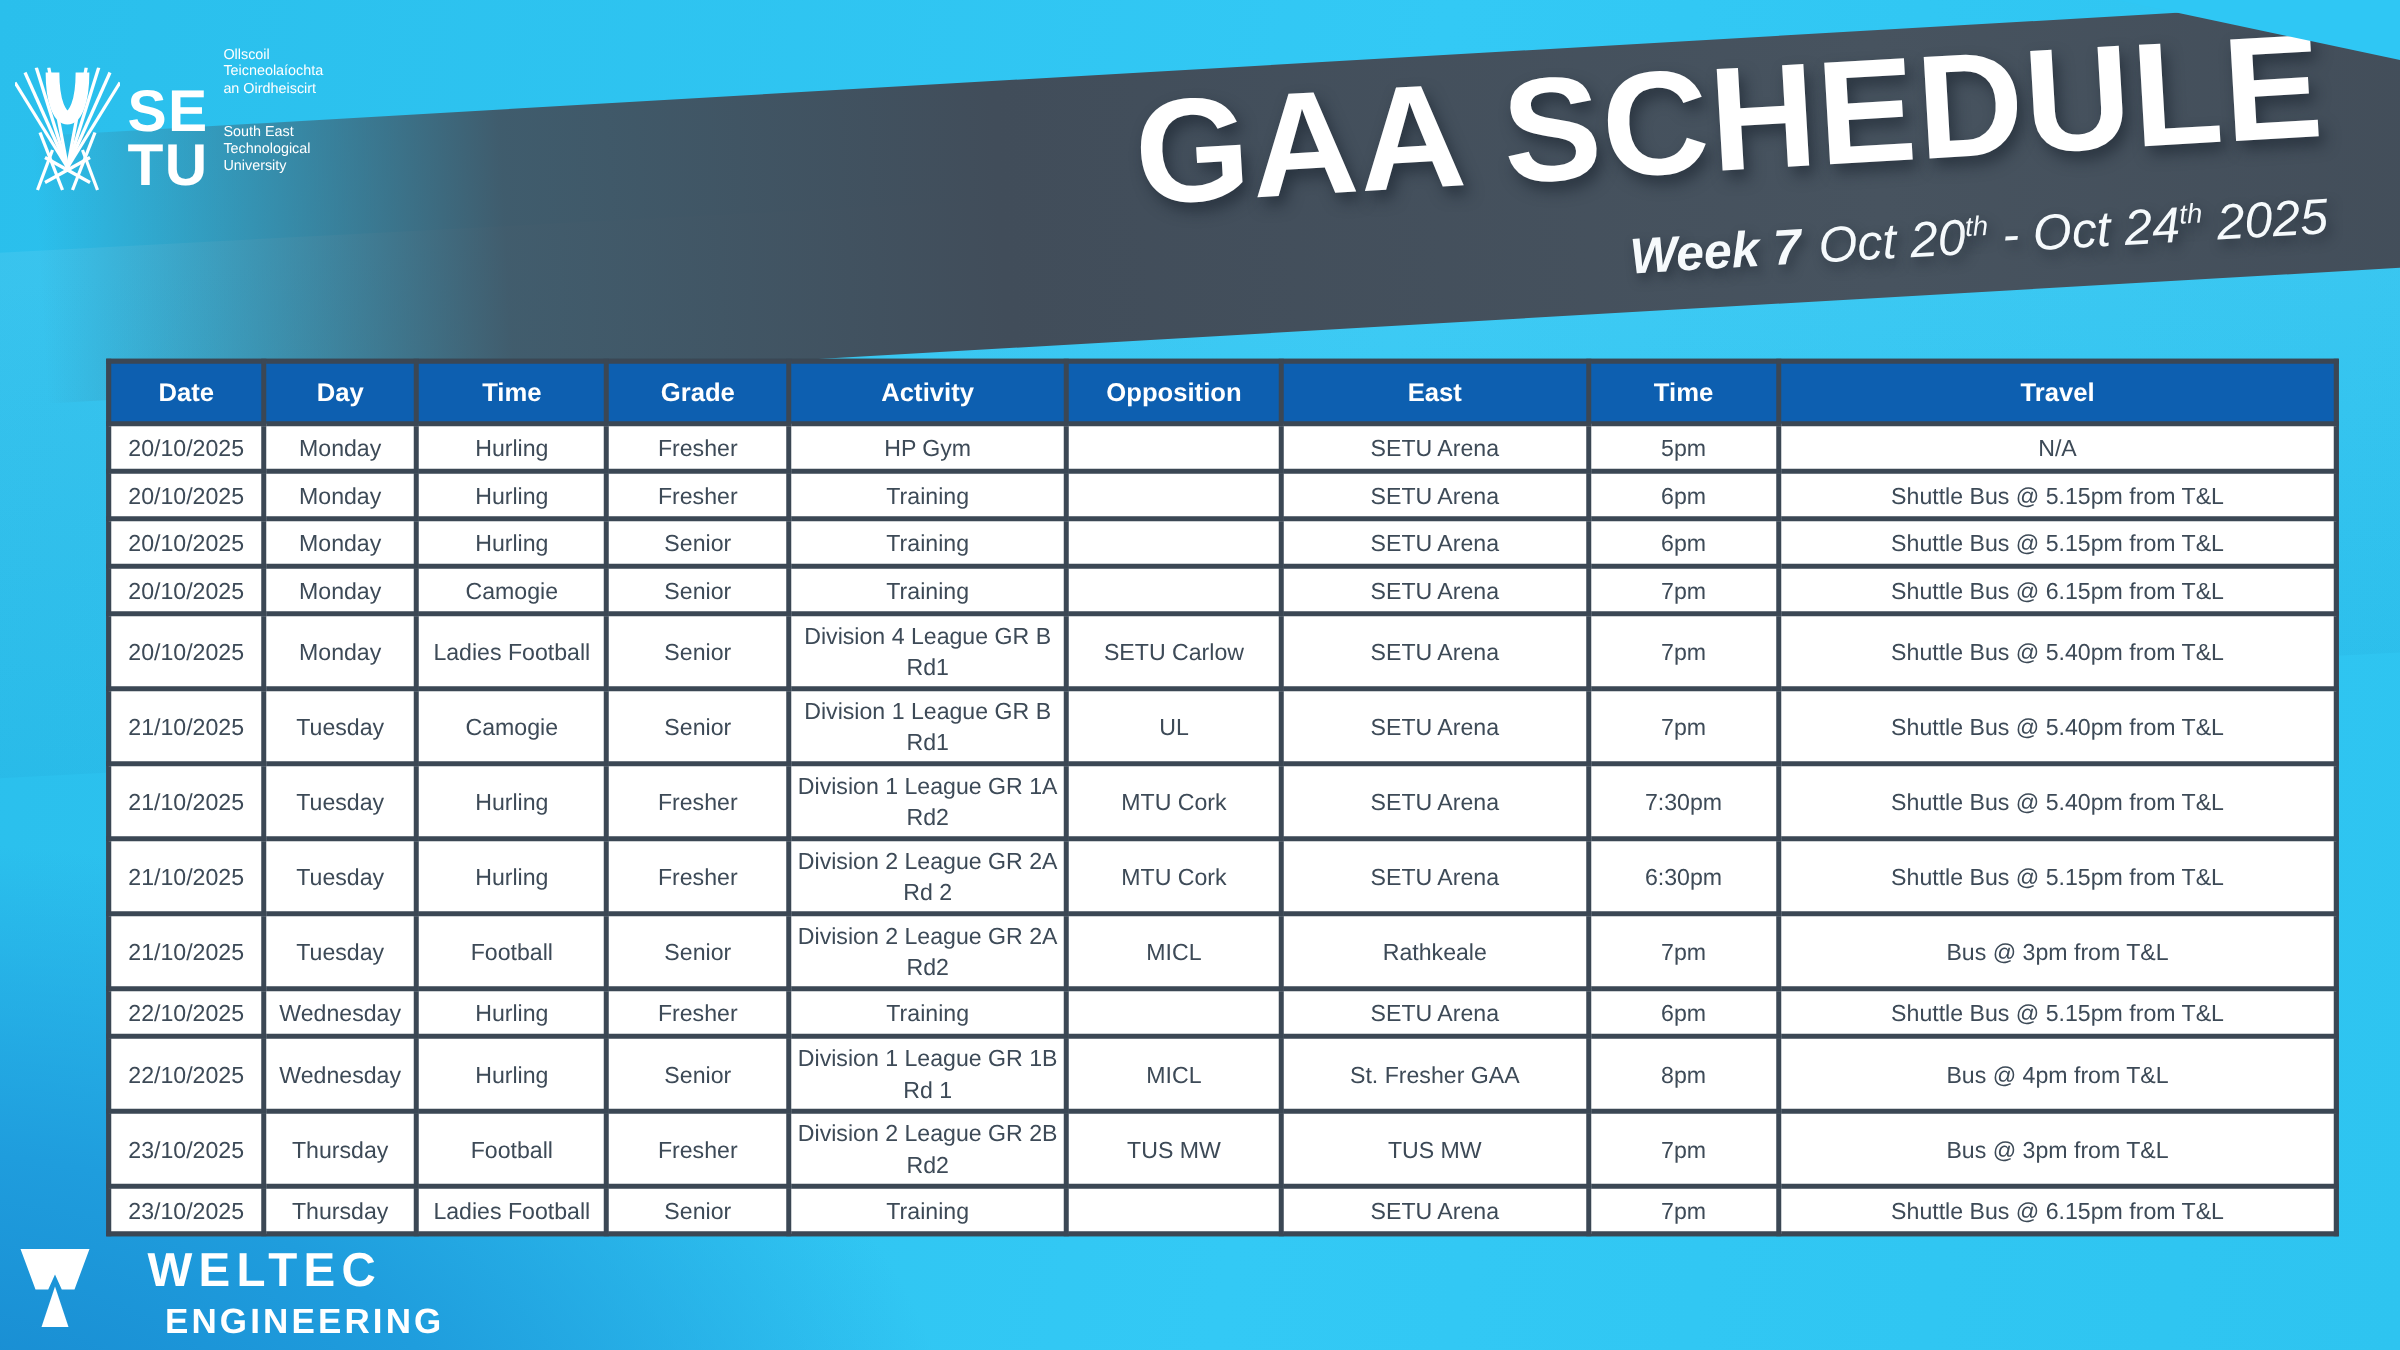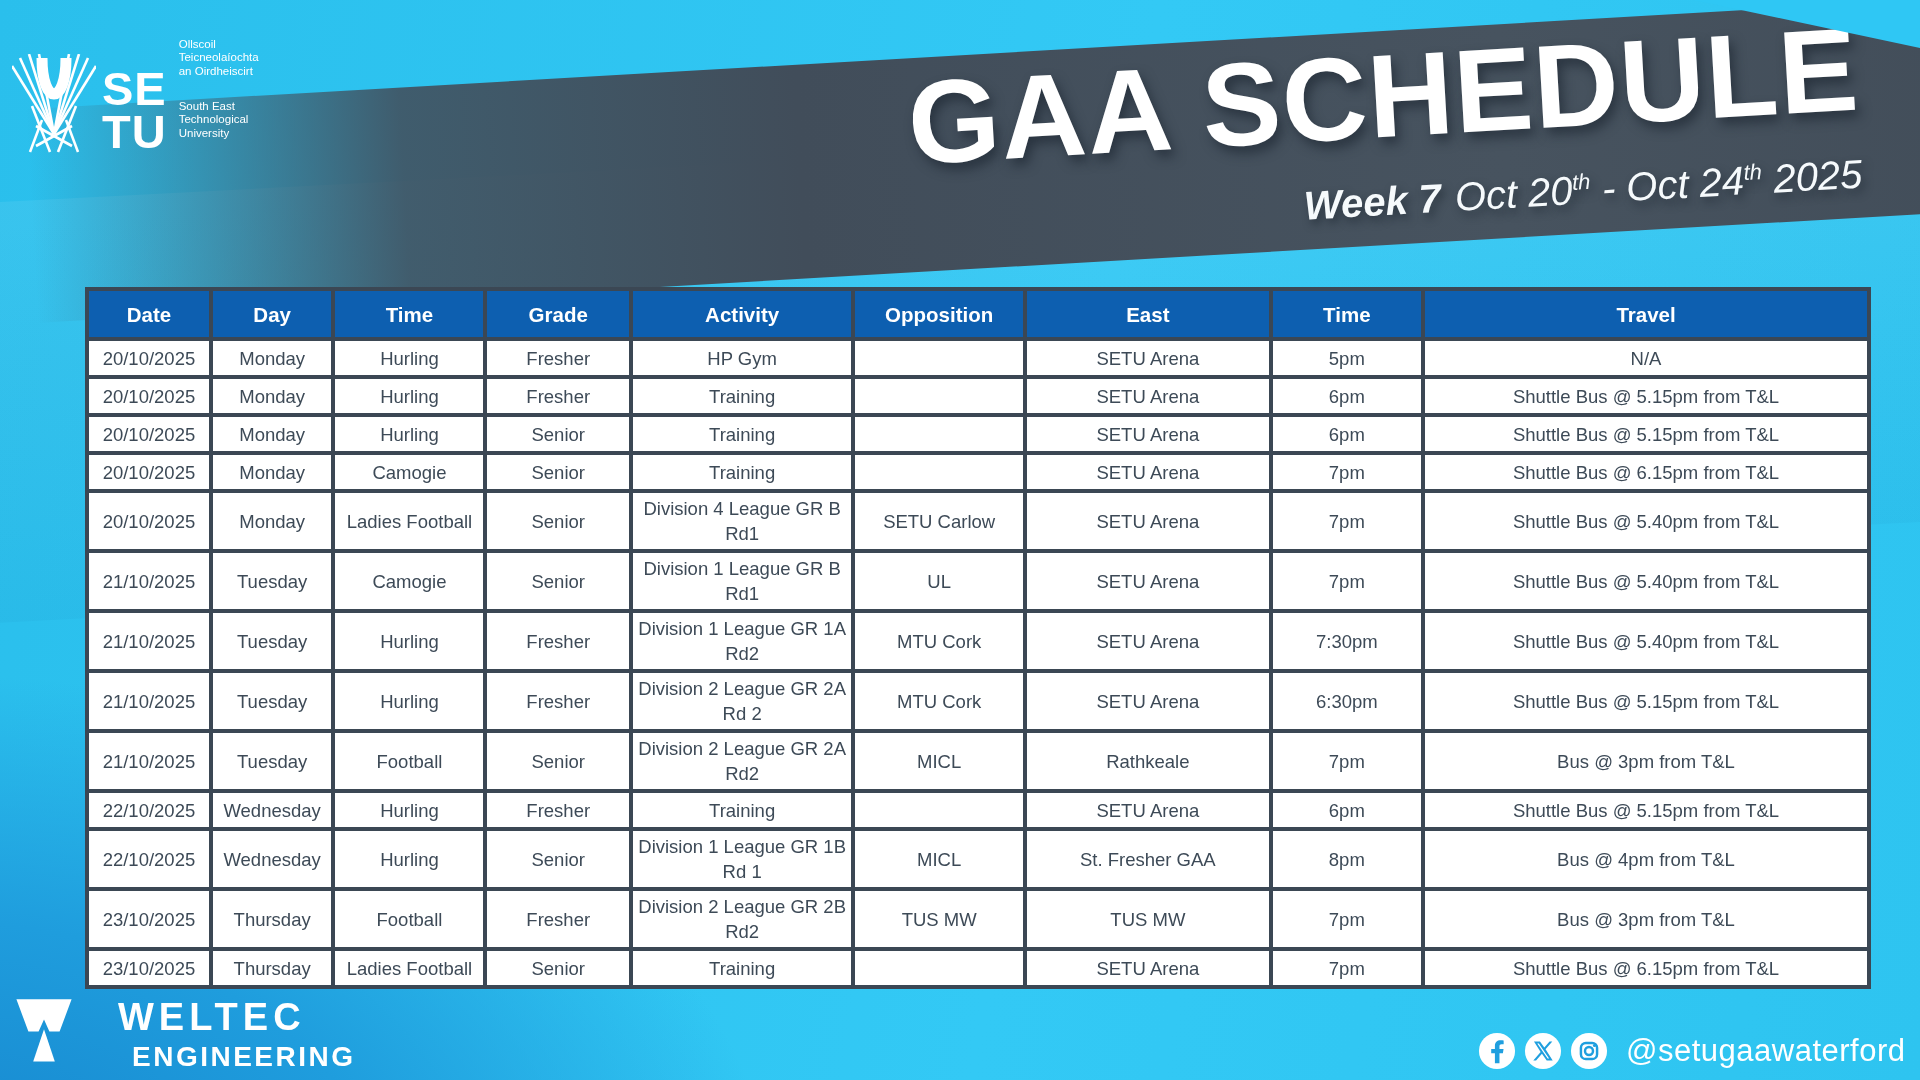--- a/index.html
+++ b/index.html
@@ -279,31 +279,14 @@
     <svg width="60" height="66" viewBox="0 0 100 110">
       <path d="M4 2 L96 2 L76 56 L59 56 L50 36 L41 56 L24 56 Z" fill="#ffffff"></path>
       <path d="M50 52 L68 106 L32 106 Z" fill="#ffffff"></path>
     </svg>
     <div class="weltec-text">
       <div class="weltec-name">WELTEC</div>
       <div class="weltec-sub">ENGINEERING</div>
     </div>
   </div>
 
-  <div class="social">
-    <svg class="sicon" viewBox="0 0 40 40">
-      <circle cx="20" cy="20" r="19" fill="#ffffff"></circle>
-      <path d="M22.6 33 L22.6 22.3 L26.2 22.3 L26.9 17.9 L22.6 17.9 L22.6 15.1 C22.6 13.8 23.2 12.9 24.8 12.9 L27 12.9 L27 9 C26.2 8.9 25 8.8 23.7 8.8 C20.2 8.8 17.8 10.9 17.8 14.7 L17.8 17.9 L13.9 17.9 L13.9 22.3 L17.8 22.3 L17.8 33 Z" fill="#1f9fdf"></path>
-    </svg>
-    <svg class="sicon" viewBox="0 0 40 40">
-      <circle cx="20" cy="20" r="19" fill="#ffffff"></circle>
-      <path d="M10.5 10 L16.8 10 L21.4 16.3 L26.9 10 L29.8 10 L22.7 18.1 L30.2 30 L23.9 30 L18.9 22.9 L12.7 30 L9.8 30 L17.5 21.1 Z M14 12 L24.9 28 L26.4 28 L15.6 12 Z" fill="#1f9fdf"></path>
-    </svg>
-    <svg class="sicon" viewBox="0 0 40 40">
-      <circle cx="20" cy="20" r="19" fill="#ffffff"></circle>
-      <rect x="11.5" y="11.5" width="17" height="17" rx="5.2" fill="none" stroke="#1f9fdf" stroke-width="2.6"></rect>
-      <circle cx="20" cy="20" r="4.2" fill="none" stroke="#1f9fdf" stroke-width="2.6"></circle>
-      <circle cx="25.8" cy="14.2" r="1.7" fill="#1f9fdf"></circle>
-    </svg>
-    <span class="handle">@setugaawaterford</span>
-  </div>
 
 </div>
 
 </body></html>

